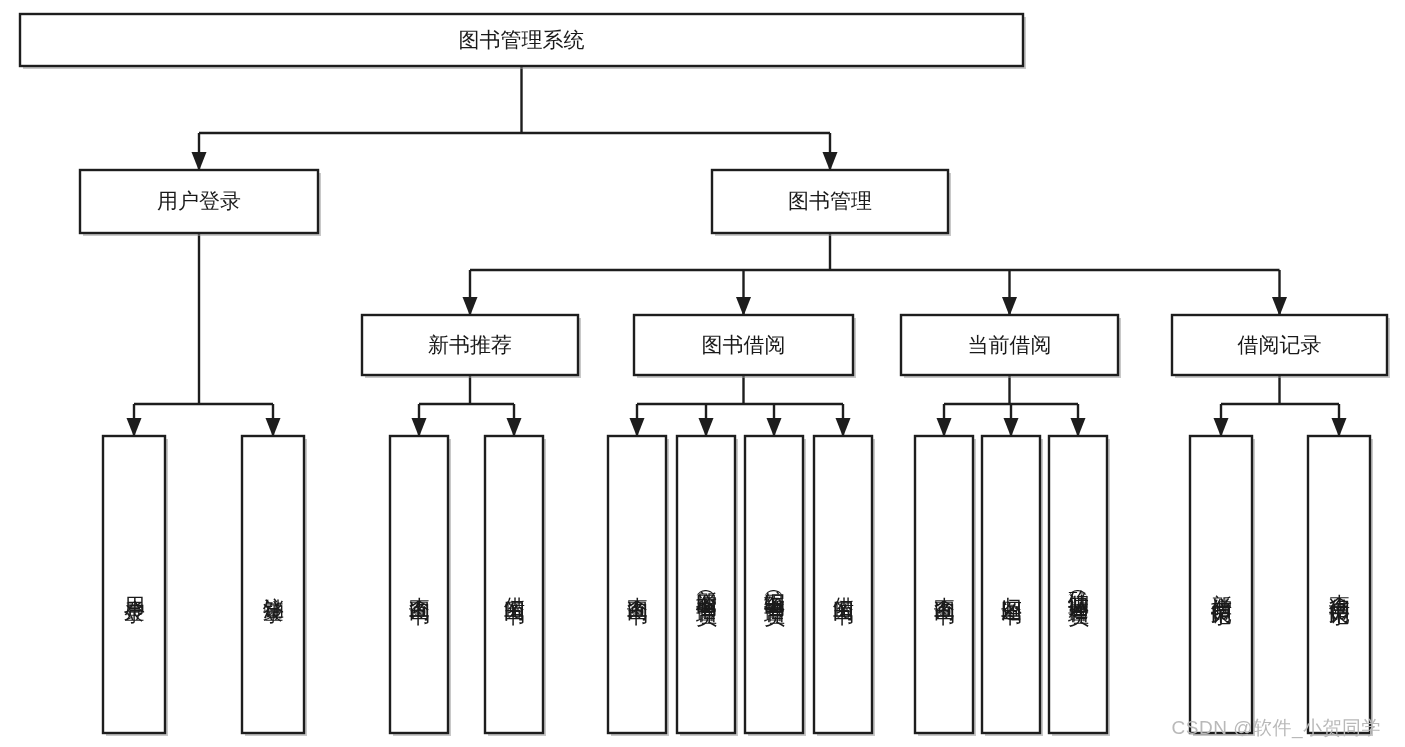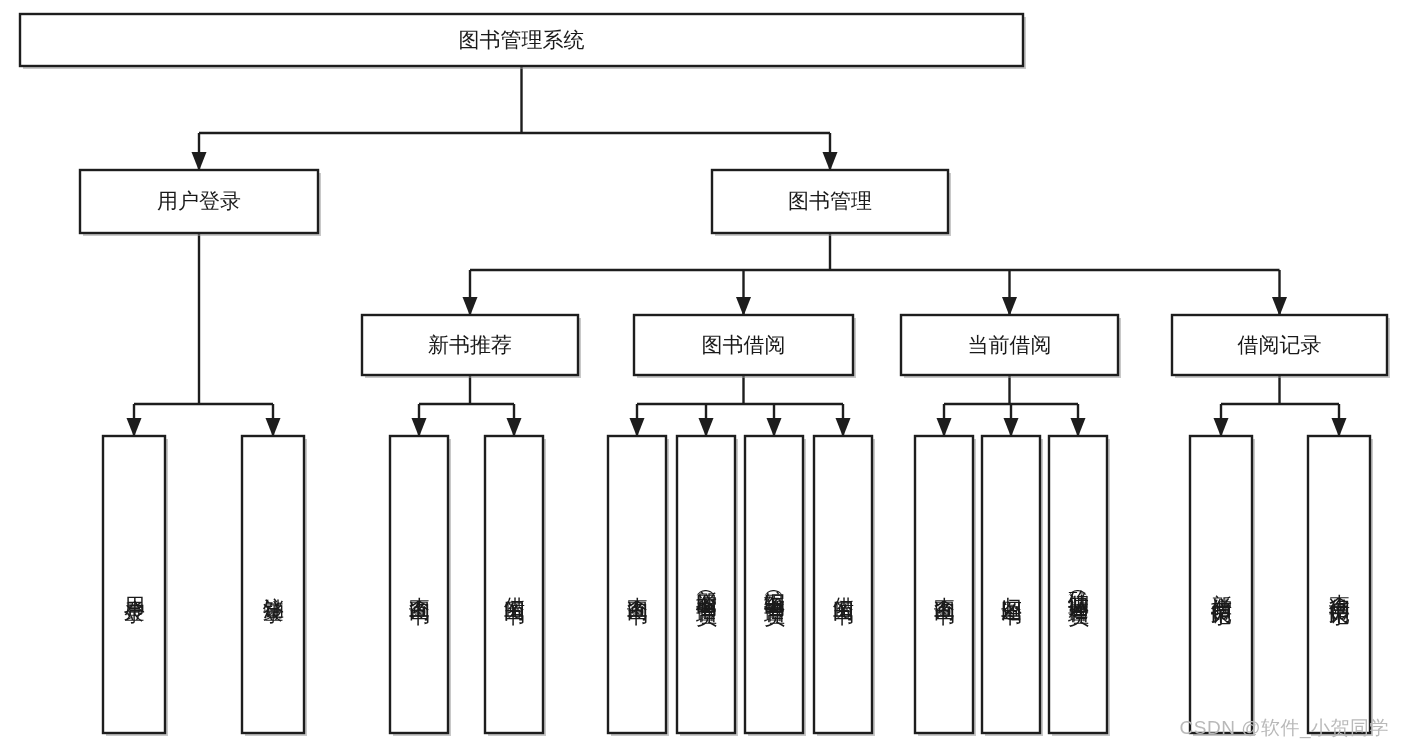--- a/index.html
+++ b/index.html
@@ -64,21 +64,21 @@
     font-family: "Liberation Sans", "DejaVu Sans", sans-serif;
     font-size: 21px;
     line-height: 1.38;
     color: #1a1a1a;
     letter-spacing: 2.5px;
     white-space: nowrap;
     pointer-events: none;
   }
   .watermark {
     position: absolute;
-    right: 16px;
+    right: 24px;
     bottom: 6px;
     font-family: "Liberation Sans", "DejaVu Sans", sans-serif;
     font-size: 19px;
     color: #b9b9b9;
     white-space: nowrap;
     letter-spacing: 0.5px;
   }
 </style>
 </head>
 <body>

